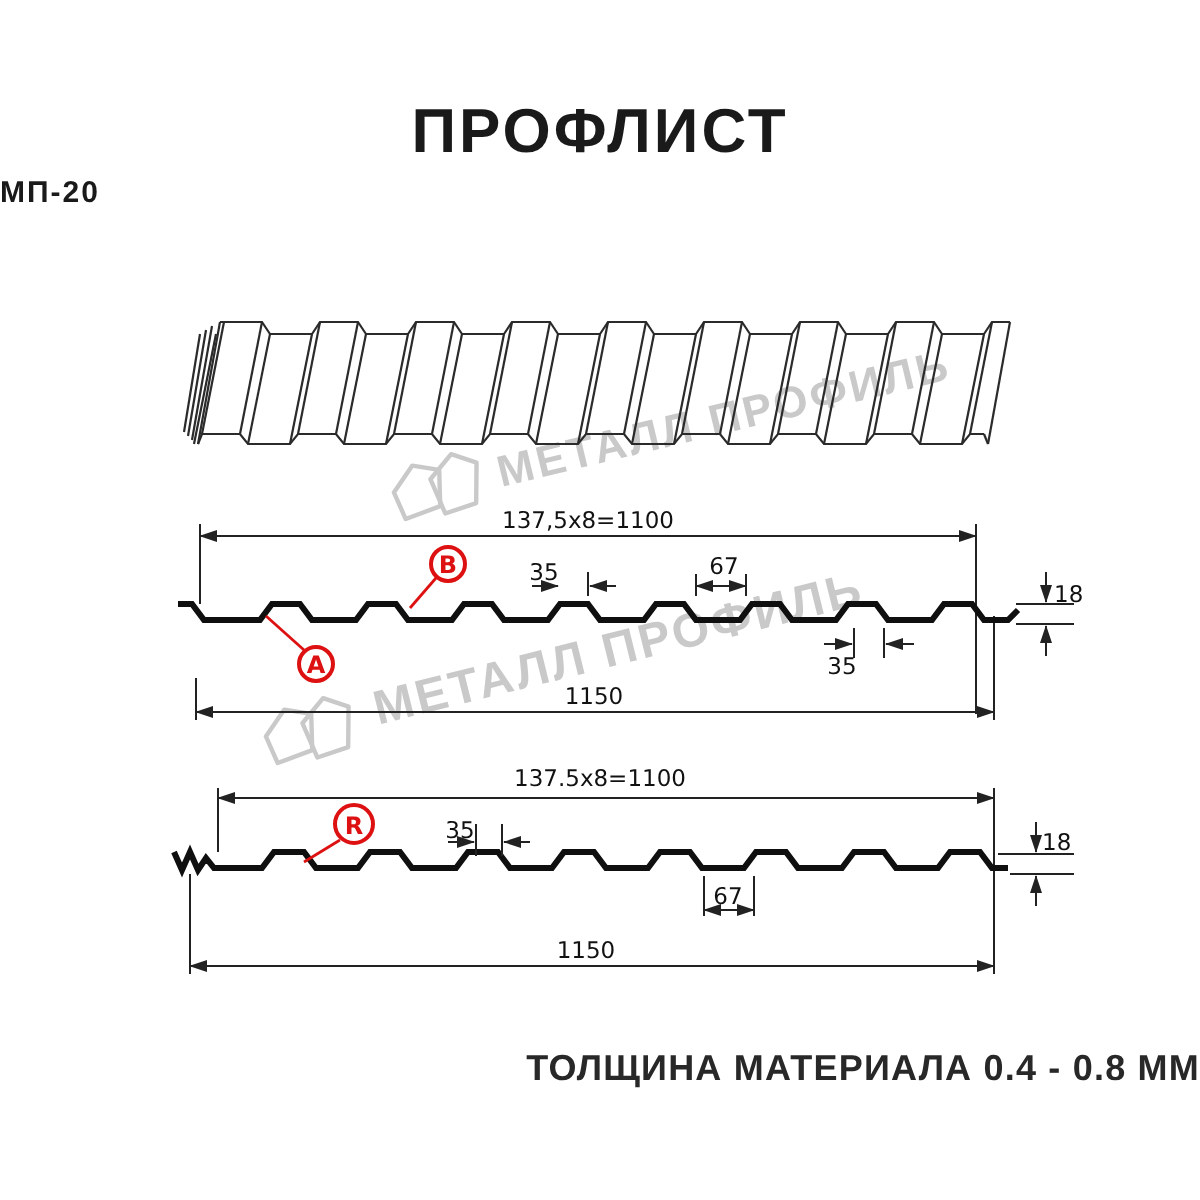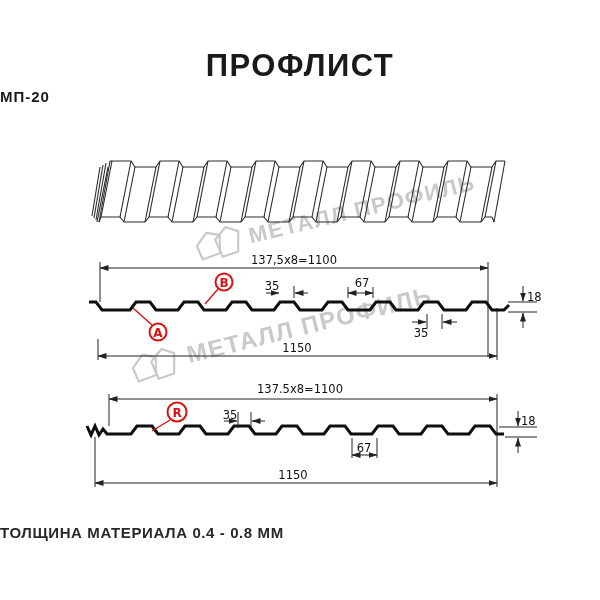--- a/index.html
+++ b/index.html
@@ -2,22 +2,22 @@
 <html style="--accent-red: #dd1111; --watermark: #c9c9c9; --line: #1a1a1a;"><head>
 <meta charset="utf-8">
 <style>
   html,body{margin:0;padding:0;background:#fff;}
   .canvas{position:relative;width:600px;height:600px;background:#ffffff;
           font-family:"Liberation Sans",sans-serif;overflow:hidden;}
   .title{position:absolute;top:48px;left:0;right:0;text-align:center;
          font-size:31px;font-weight:800;letter-spacing:1.5px;color:#1a1a1a;}
   .subtitle{position:absolute;top:88px;left:0;right:0;text-align:left;
          font-size:15px;font-weight:700;letter-spacing:1px;color:#1a1a1a;}
-  .footer{position:absolute;top:524px;left:0;right:0;text-align:left;
-         font-size:15px;font-weight:600;letter-spacing:.6px;color:#282828;}
+  .footer{position:absolute;top:524px;left:0;right:0;text-align:right;
+         font-size:18px;font-weight:600;letter-spacing:.6px;color:#282828;}
   .wm{position:absolute;color:var(--watermark,#c9c9c9);font-weight:700;white-space:nowrap;}
   .wm-text1{left:246px;top:224px;font-size:22px;letter-spacing:1.5px;
          transform:rotate(-13.5deg);transform-origin:left top;}
   .wm-text2{left:184px;top:342px;font-size:24px;letter-spacing:1.5px;
          transform:rotate(-14deg);transform-origin:left top;}
   .wm-logo{position:absolute;}
   .wm-logo path{stroke:var(--watermark,#c9c9c9);stroke-width:2.2;fill:none;
          stroke-linejoin:round;}
   .wm-logo1{left:194px;top:226px;transform:rotate(-8deg);}
   .wm-logo2{left:130px;top:348px;transform:rotate(-8deg);}

